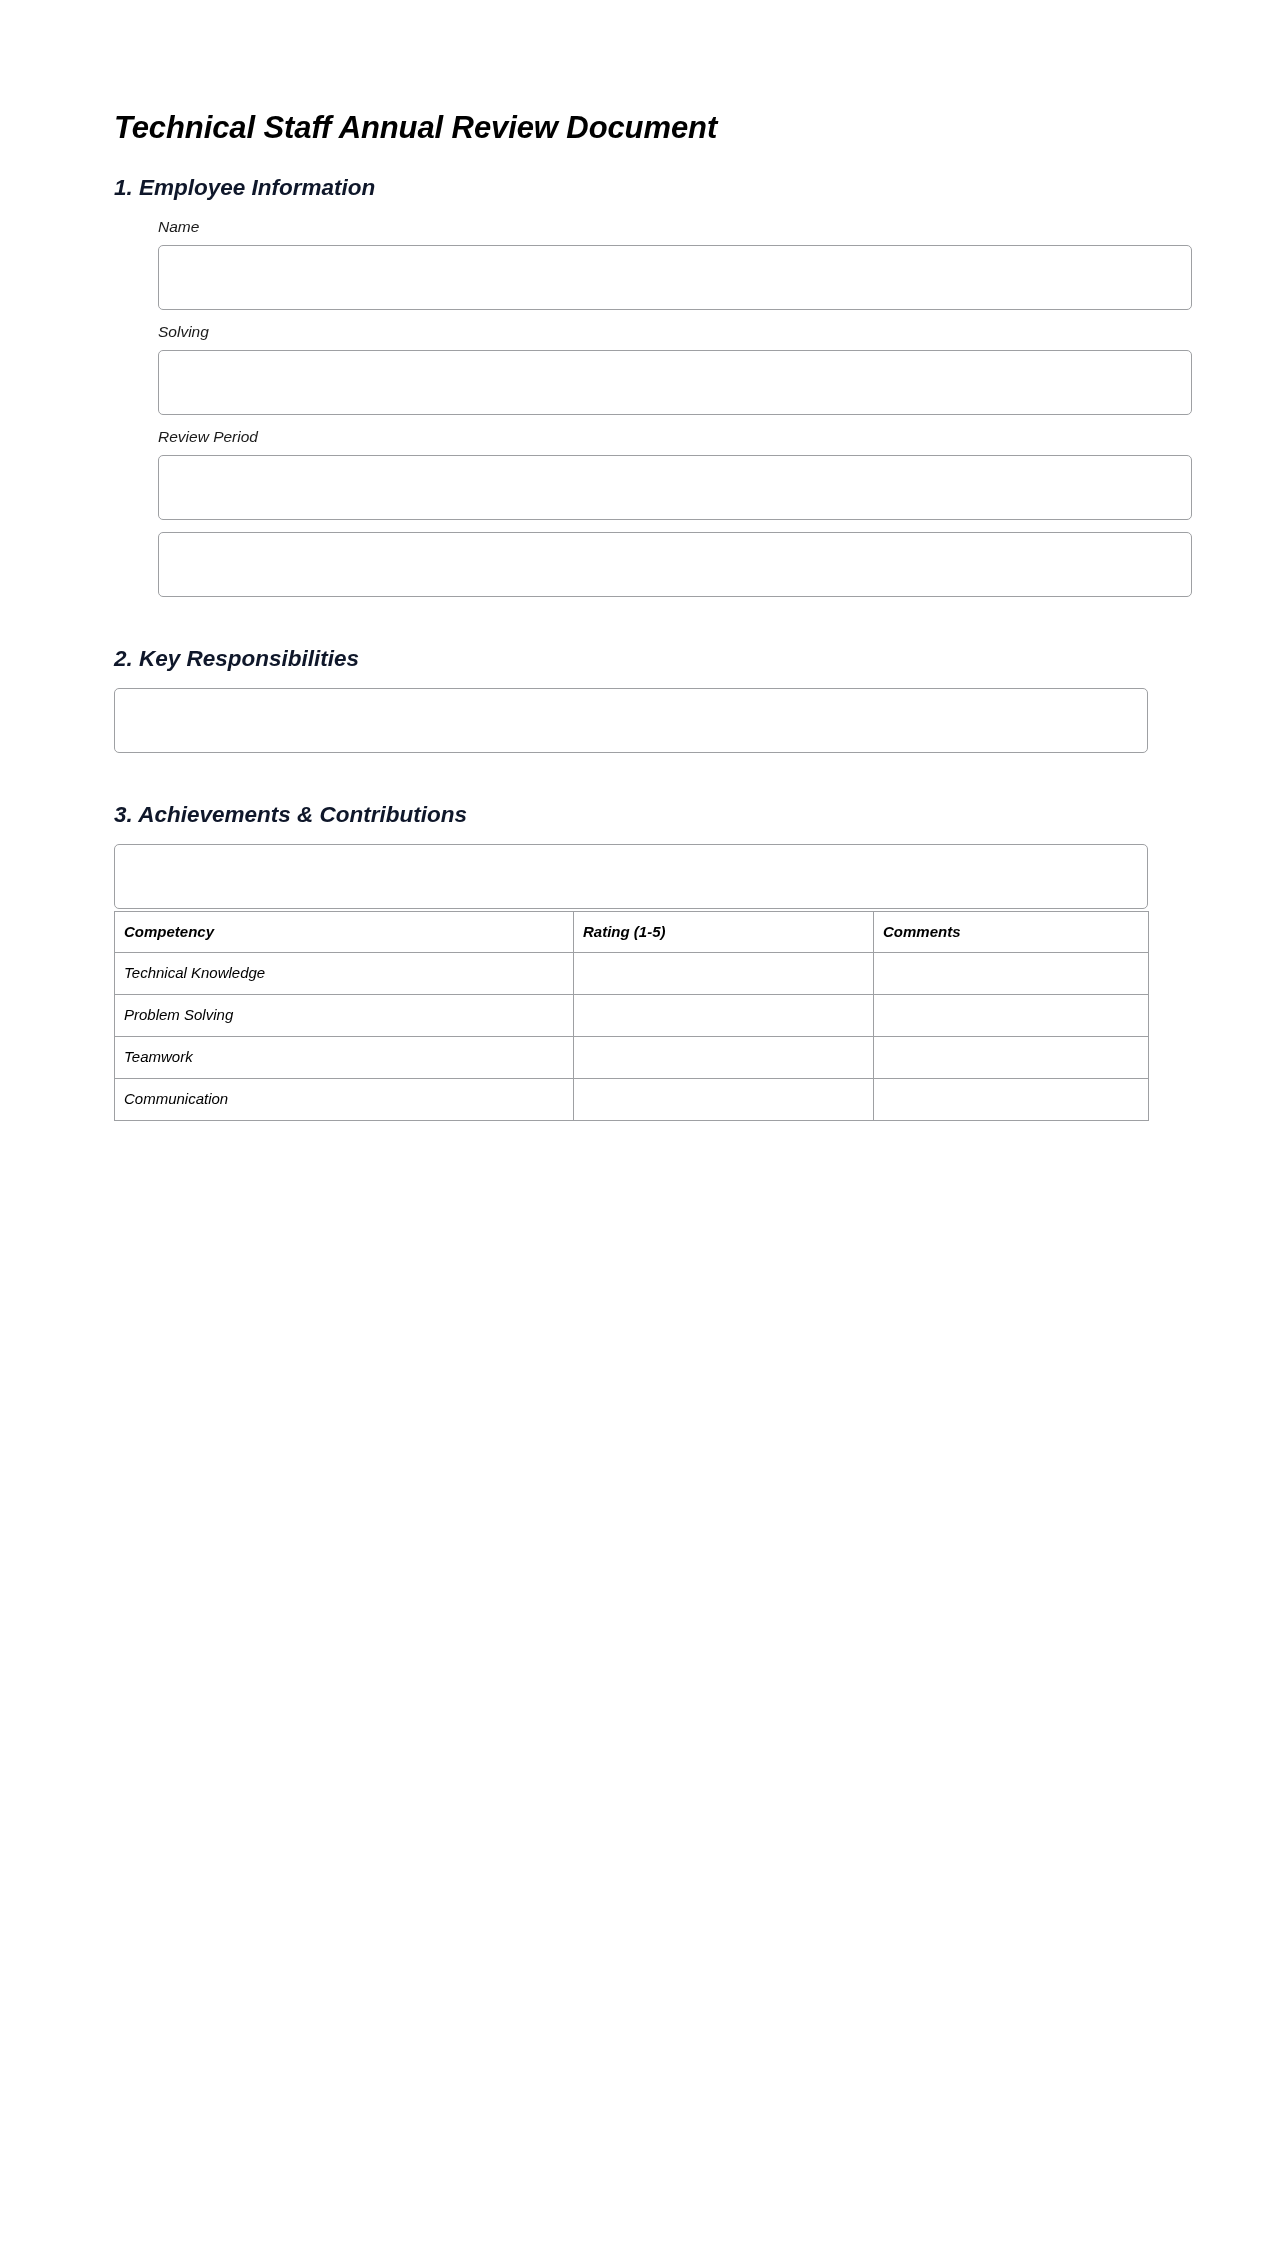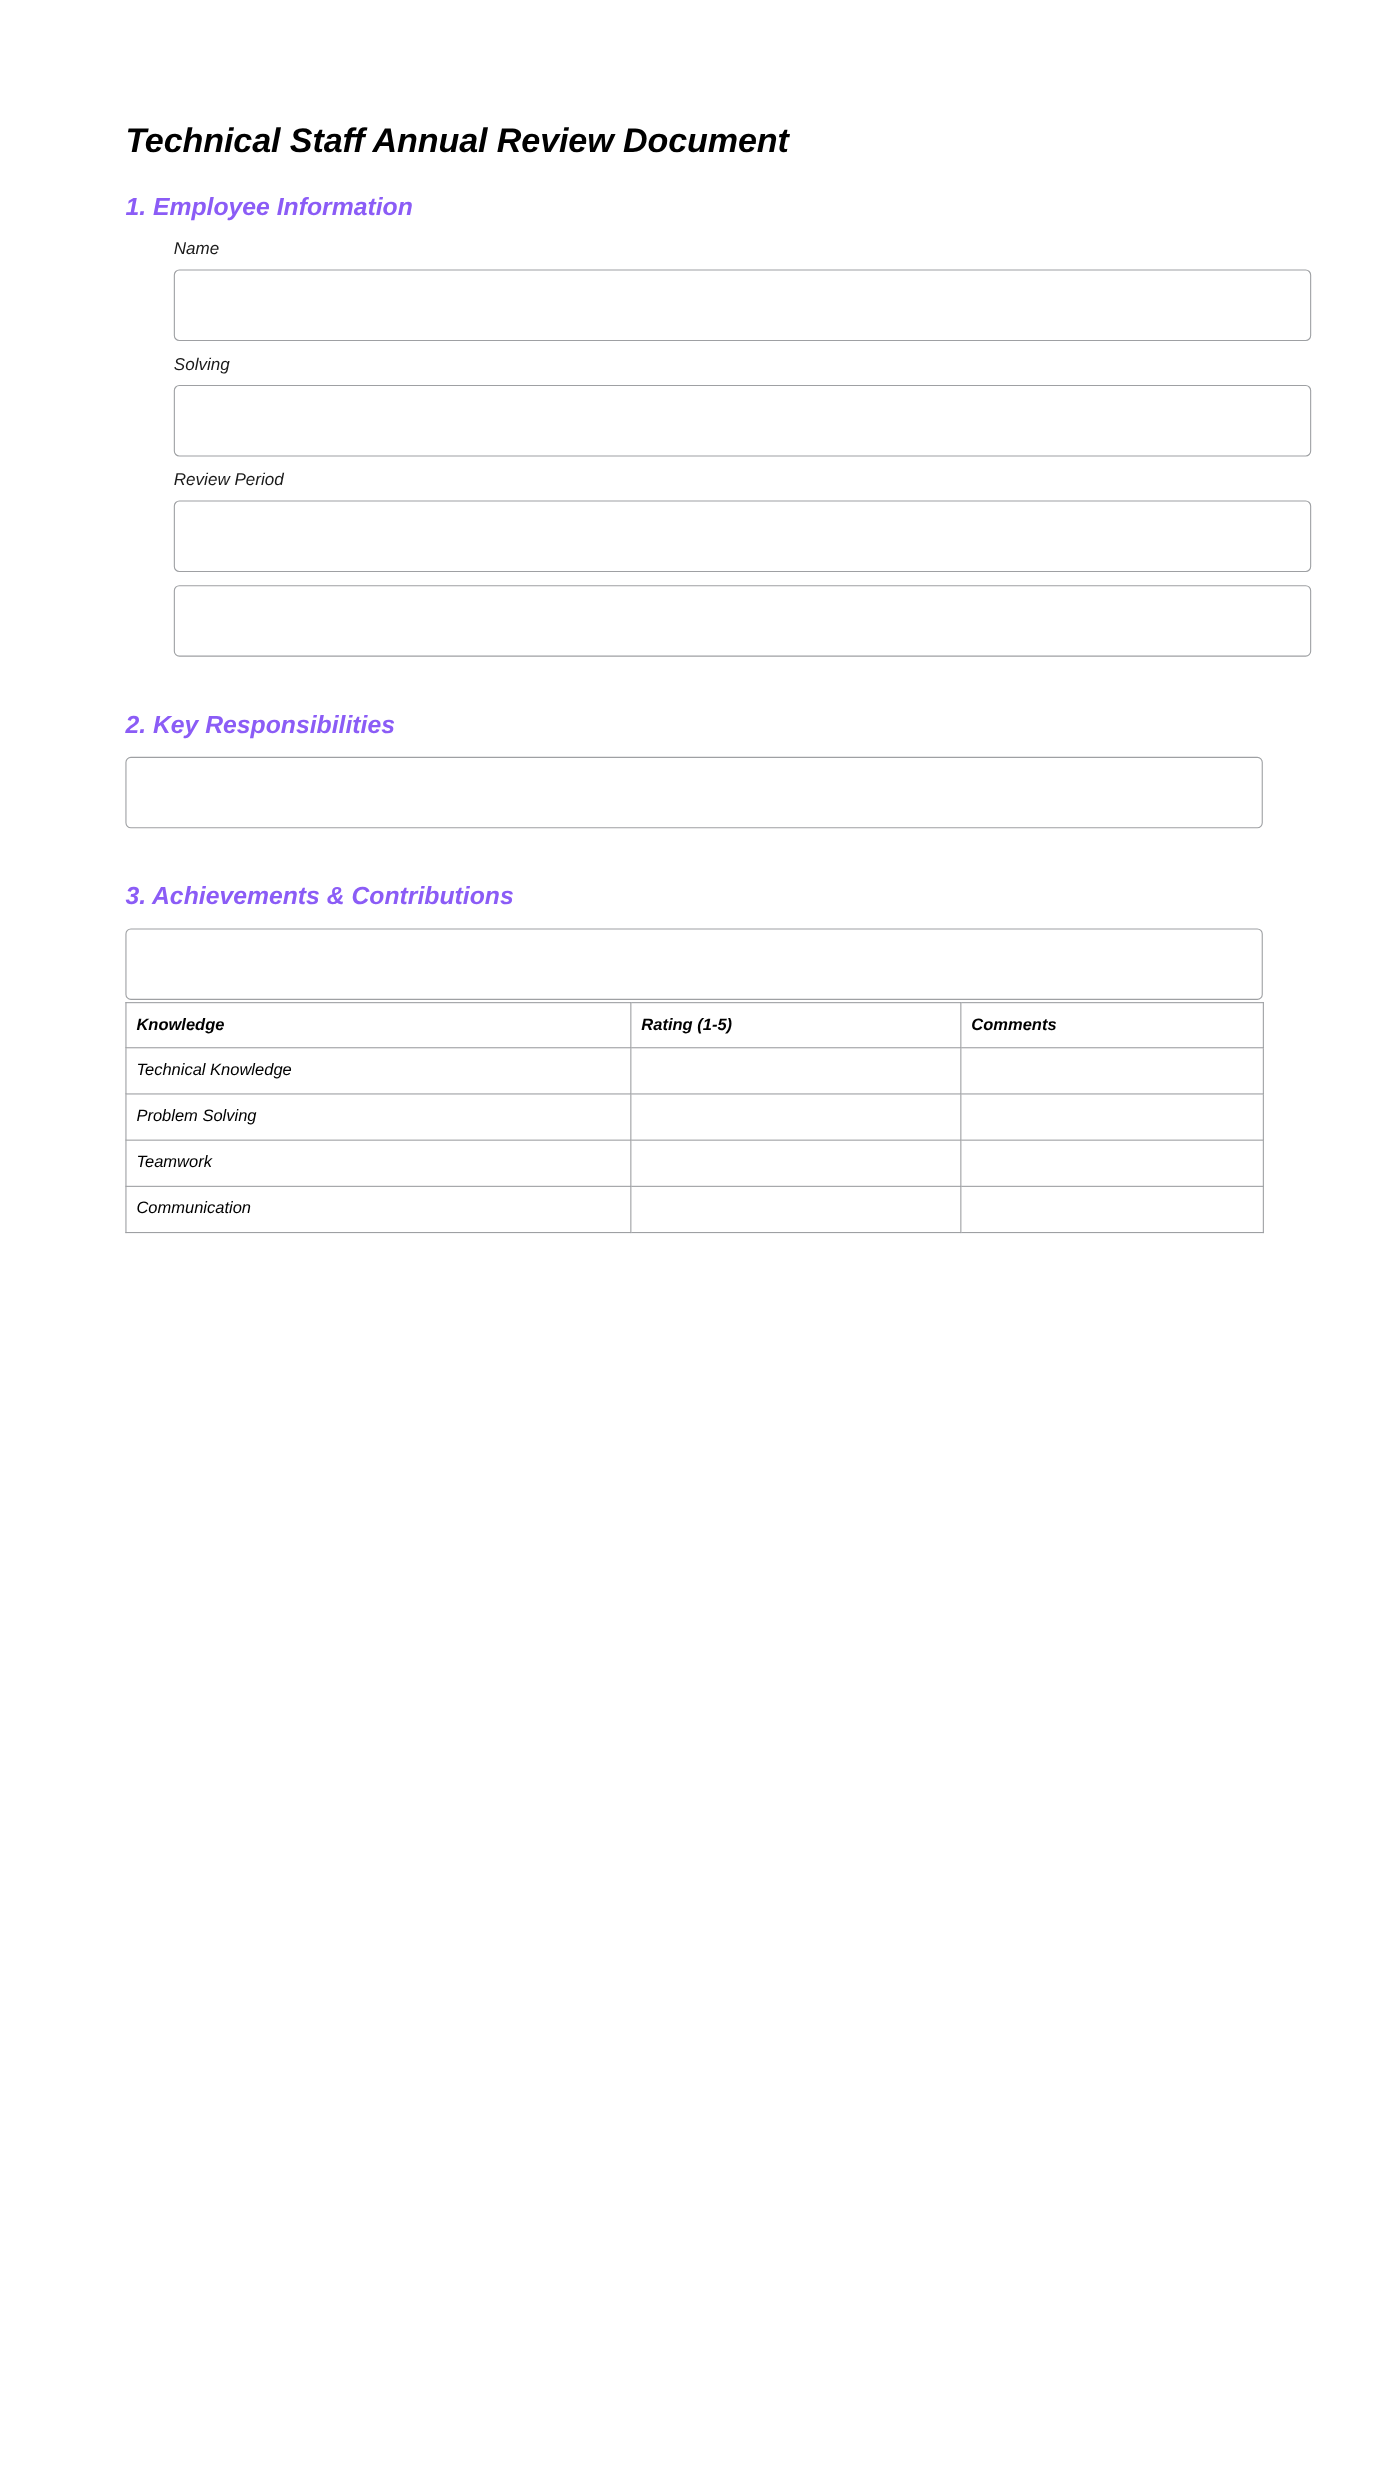--- a/index.html
+++ b/index.html
@@ -38,21 +38,21 @@
     margin: 0 0 28px 0;
     letter-spacing: -0.1px;
     color: #000;
   }
 
   .section-heading {
     font-size: 22.5px;
     font-weight: bold;
     line-height: 1.2;
     margin: 0 0 16px 0;
-    color: #8b5cf6;
+    color: #0f172a;
   }
 
   .section-heading.spaced {
     margin-top: 48px;
   }
 
   .field {
     margin-bottom: 10px;
     padding-left: 44px;
   }
@@ -160,21 +160,21 @@
     <div class="section-block">
 
       <table class="comp-table">
         <colgroup>
           <col class="c-competency">
           <col class="c-rating">
           <col class="c-comments">
         </colgroup>
         <thead>
           <tr>
-            <th>Knowledge</th>
+            <th>Competency</th>
             <th>Rating (1-5)</th>
             <th>Comments</th>
           </tr>
         </thead>
         <tbody>
           <tr>
             <td>Technical Knowledge</td>
             <td></td>
             <td></td>
           </tr>

